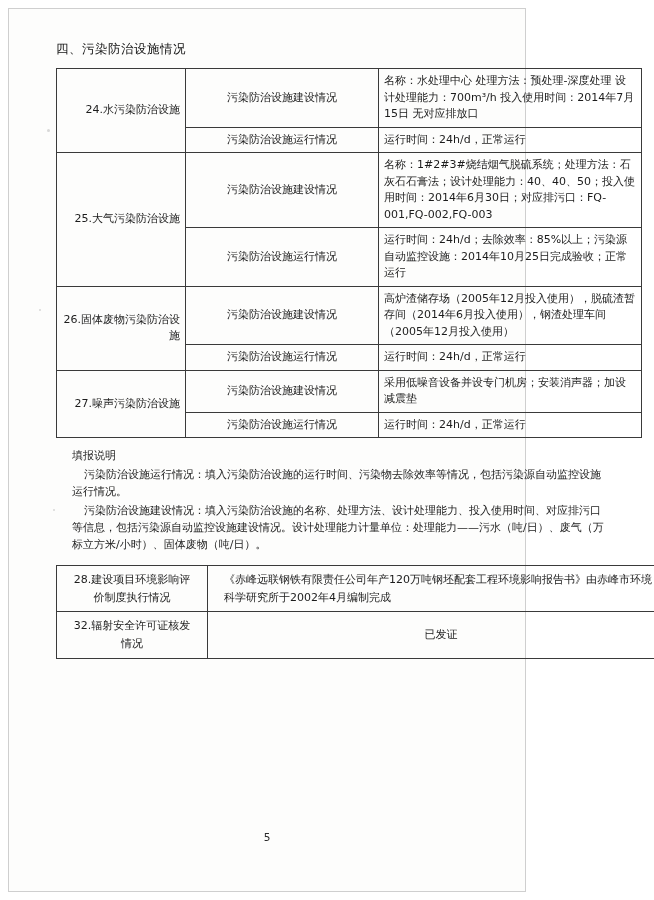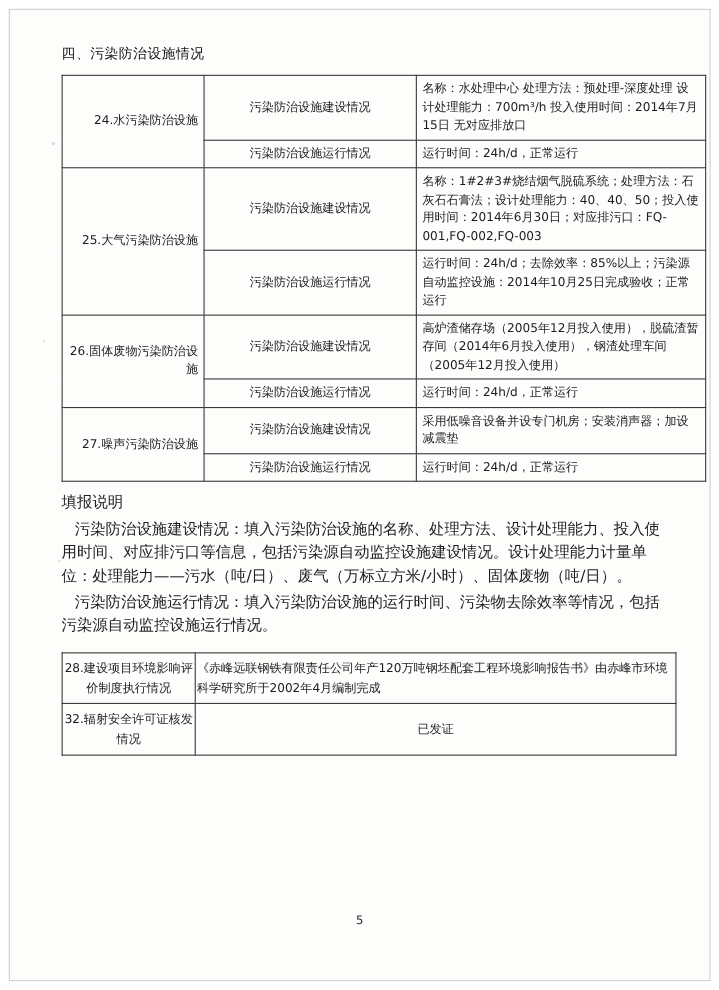--- a/index.html
+++ b/index.html
@@ -12,21 +12,21 @@
     background: #ffffff;
     font-family: "DejaVu Sans", "Liberation Sans", sans-serif;
     color: #1a1a1a;
     position: relative;
     overflow: hidden;
   }
   .page {
     position: absolute;
     left: 8px;
     top: 8px;
-    width: 638px;
+    width: 518px;
     height: 884px;
     border: 1px solid #cfcfcf;
     box-sizing: border-box;
     background: #fdfdfc;
   }
   .inner {
     position: absolute;
     left: 47px;
     top: 32px;
     width: 552px;
@@ -48,37 +48,37 @@
     font-size: 11px;
     line-height: 1.5;
     padding: 4px 5px;
     vertical-align: middle;
     color: #1c1c1c;
   }
   td.c1 { width: 118px; text-align: right; }
   td.c2 { width: 182px; text-align: center; }
   td.c3 { width: 252px; text-align: left; }
   .note {
-    margin: 9px 0 12px 0;
-    font-size: 14px;
+    margin: 9px 0 12px 16px;
+    font-size: 11px;
     line-height: 1.55;
     color: #1d1d1d;
   }
   .note p { margin: 0 0 2px 0; text-indent: 0; }
   .note p.ind { text-indent: 12px; }
   table.grid2 {
     border-collapse: collapse;
     width: 552px;
     table-layout: fixed;
   }
   table.grid2 td {
     border: 1px solid #3a3a3a;
     font-size: 11px;
     line-height: 1.6;
-    padding: 5px 1px;
+    padding: 5px 16px;
     vertical-align: middle;
     color: #1c1c1c;
   }
   td.g1 { width: 118px; text-align: center; }
   td.g2 { width: 434px; text-align: left; }
   td.g2c { width: 434px; text-align: center; }
   .ln { display: block; }
   .pagenum {
     position: absolute;
     left: 0;
@@ -143,22 +143,22 @@
         </tr>
         <tr>
           <td class="c2">污染防治设施运行情况</td>
           <td class="c3">运行时间：24h/d，正常运行</td>
         </tr>
       </tbody>
     </table>
 
     <div class="note">
       <p>填报说明</p>
+      <p class="ind">污染防治设施运行情况：填入污染防治设施的运行时间、污染物去除效率等情况，包括污染源自动监控设施运行情况。</p>
       <p class="ind">污染防治设施建设情况：填入污染防治设施的名称、处理方法、设计处理能力、投入使用时间、对应排污口等信息，包括污染源自动监控设施建设情况。设计处理能力计量单位：处理能力——污水（吨/日）、废气（万标立方米/小时）、固体废物（吨/日）。</p>
-      <p class="ind">污染防治设施运行情况：填入污染防治设施的运行时间、污染物去除效率等情况，包括污染源自动监控设施运行情况。</p>
     </div>
 
     <table class="grid2">
       <tbody>
         <tr>
           <td class="g1">28.建设项目环境影响评价制度执行情况</td>
           <td class="g2">《赤峰远联钢铁有限责任公司年产120万吨钢坯配套工程环境影响报告书》由赤峰市环境科学研究所于2002年4月编制完成</td>
         </tr>
         <tr>
           <td class="g1">32.辐射安全许可证核发情况</td>

